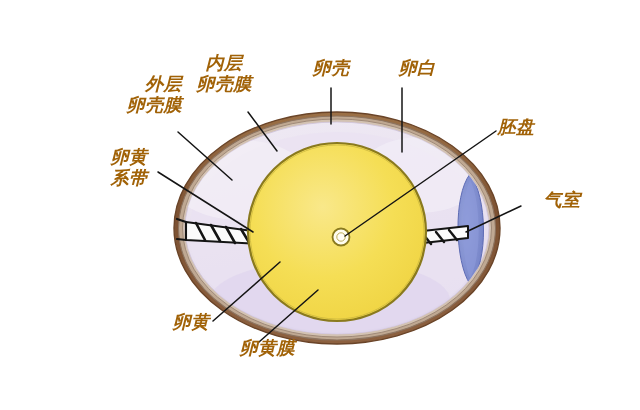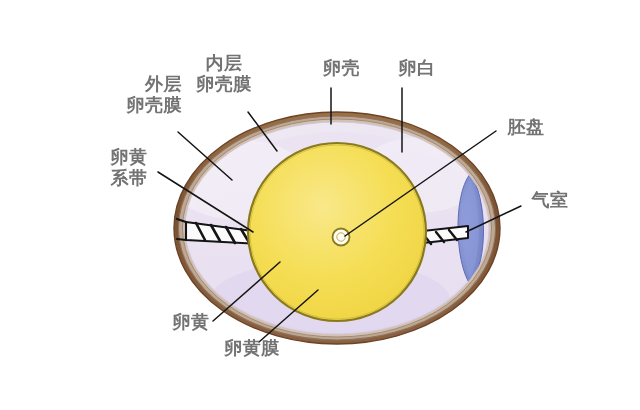--- a/index.html
+++ b/index.html
@@ -7,25 +7,26 @@
     width:640px;height:410px;overflow:hidden;position:relative;
     font-family:"DejaVu Sans","Liberation Sans",sans-serif;
   }
   #stage{position:absolute;left:0;top:0;width:640px;height:410px;}
   svg#diagram{position:absolute;left:0;top:0;width:640px;height:410px;display:block;}
   .lbl{
     position:absolute;
     font-family:"DejaVu Sans","Liberation Sans",sans-serif;
     font-size:18px;
     font-weight:700;
-    color:#737373;
+    color:#a16207;
     line-height:1.16;
     white-space:pre;
     letter-spacing:0.5px;
     text-align:center;
+    font-style:italic;
     -webkit-font-smoothing:none;
   }
   .lbl.two-line{line-height:1.18;}
 </style>
 </head>
 <body>
 
 <div id="stage">
 
   <svg id="diagram" viewBox="0 0 640 410">
@@ -121,25 +122,25 @@
 
   <div class="lbl two-line" style="left:106px;top:73px;width:76px;text-align:right;">外层
 卵壳膜</div>
 
   <div class="lbl two-line" style="left:186px;top:52px;width:76px;">内层
 卵壳膜</div>
 
   <div class="lbl two-line" style="left:100px;top:146px;width:58px;">卵黄
 系带</div>
 
-  <div class="lbl" style="left:302px;top:58px;width:58px;text-align:right;">卵壳</div>
+  <div class="lbl" style="left:302px;top:58px;width:58px;">卵壳</div>
 
   <div class="lbl" style="left:388px;top:58px;width:58px;">卵白</div>
 
-  <div class="lbl" style="left:497px;top:117px;width:58px;">胚盘</div>
+  <div class="lbl" style="left:487px;top:117px;width:58px;">胚盘</div>
 
-  <div class="lbl" style="left:521px;top:190px;width:58px;">气室</div>
+  <div class="lbl" style="left:533px;top:190px;width:58px;">气室</div>
 
   <div class="lbl" style="left:162px;top:312px;width:58px;">卵黄</div>
 
-  <div class="lbl" style="left:209px;top:338px;width:86px;">卵黄膜</div>
+  <div class="lbl" style="left:209px;top:338px;width:86px;text-align:right;">卵黄膜</div>
 
 </div>
 
 </body></html>

